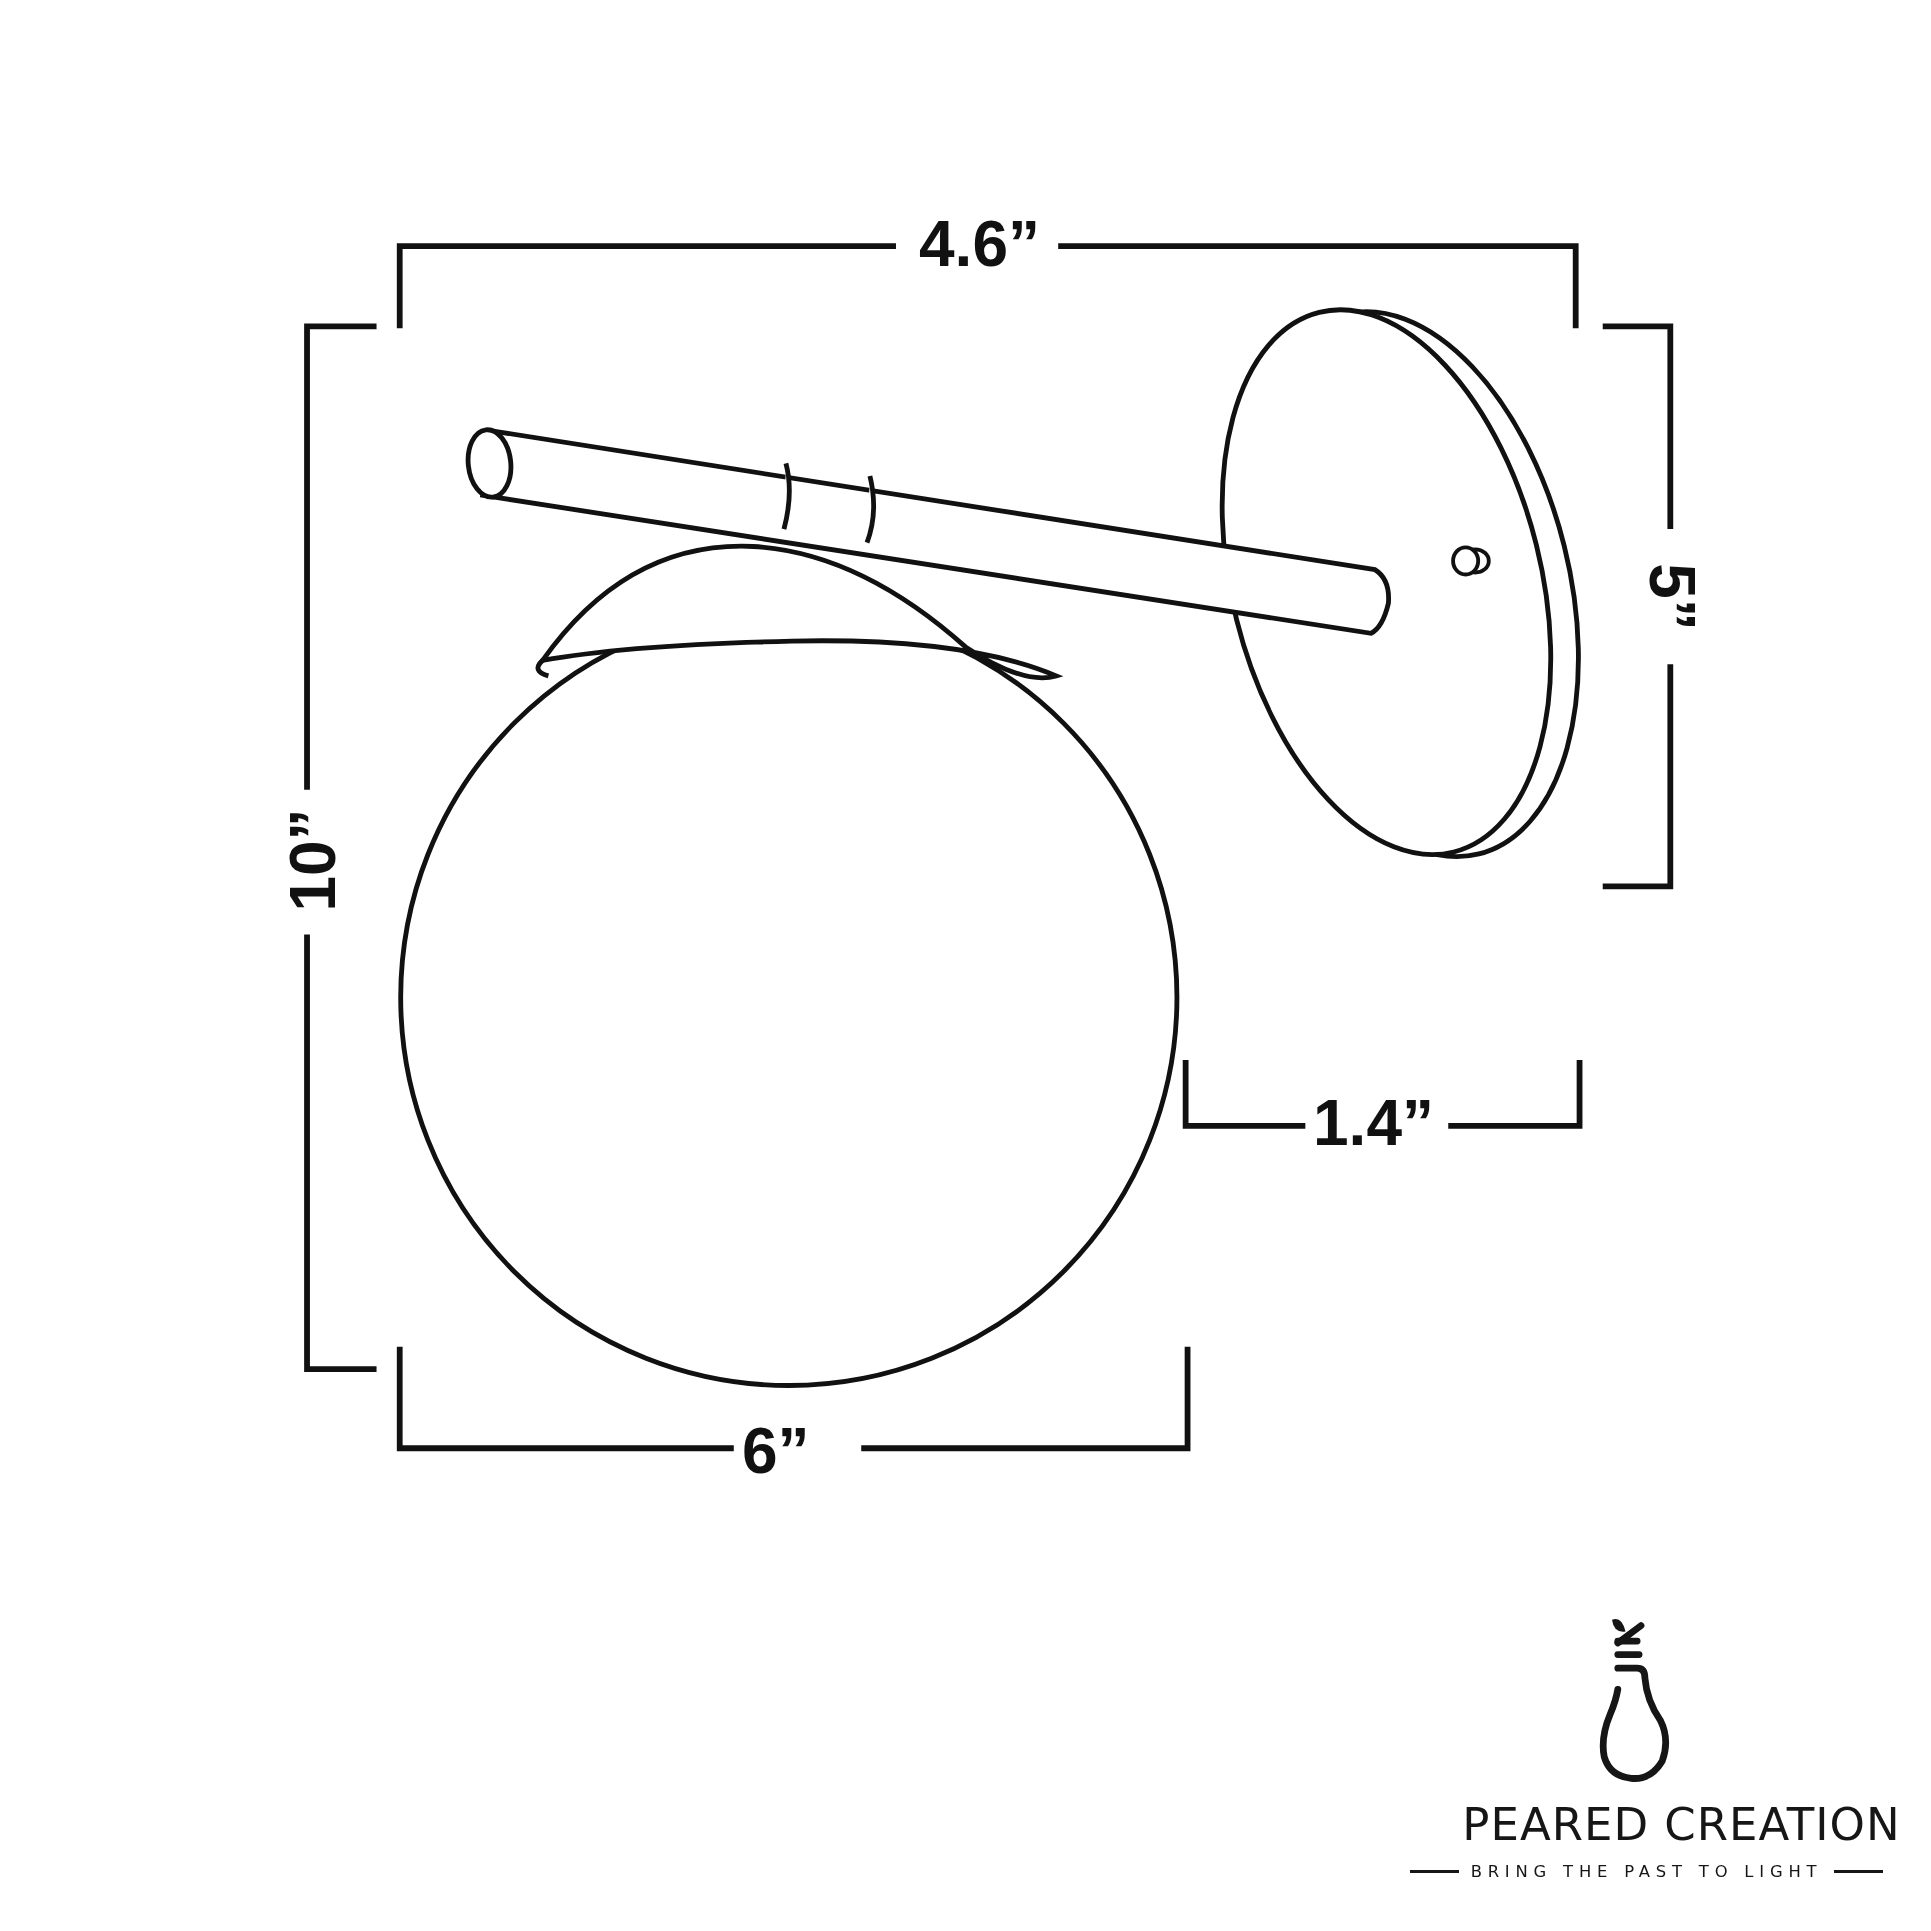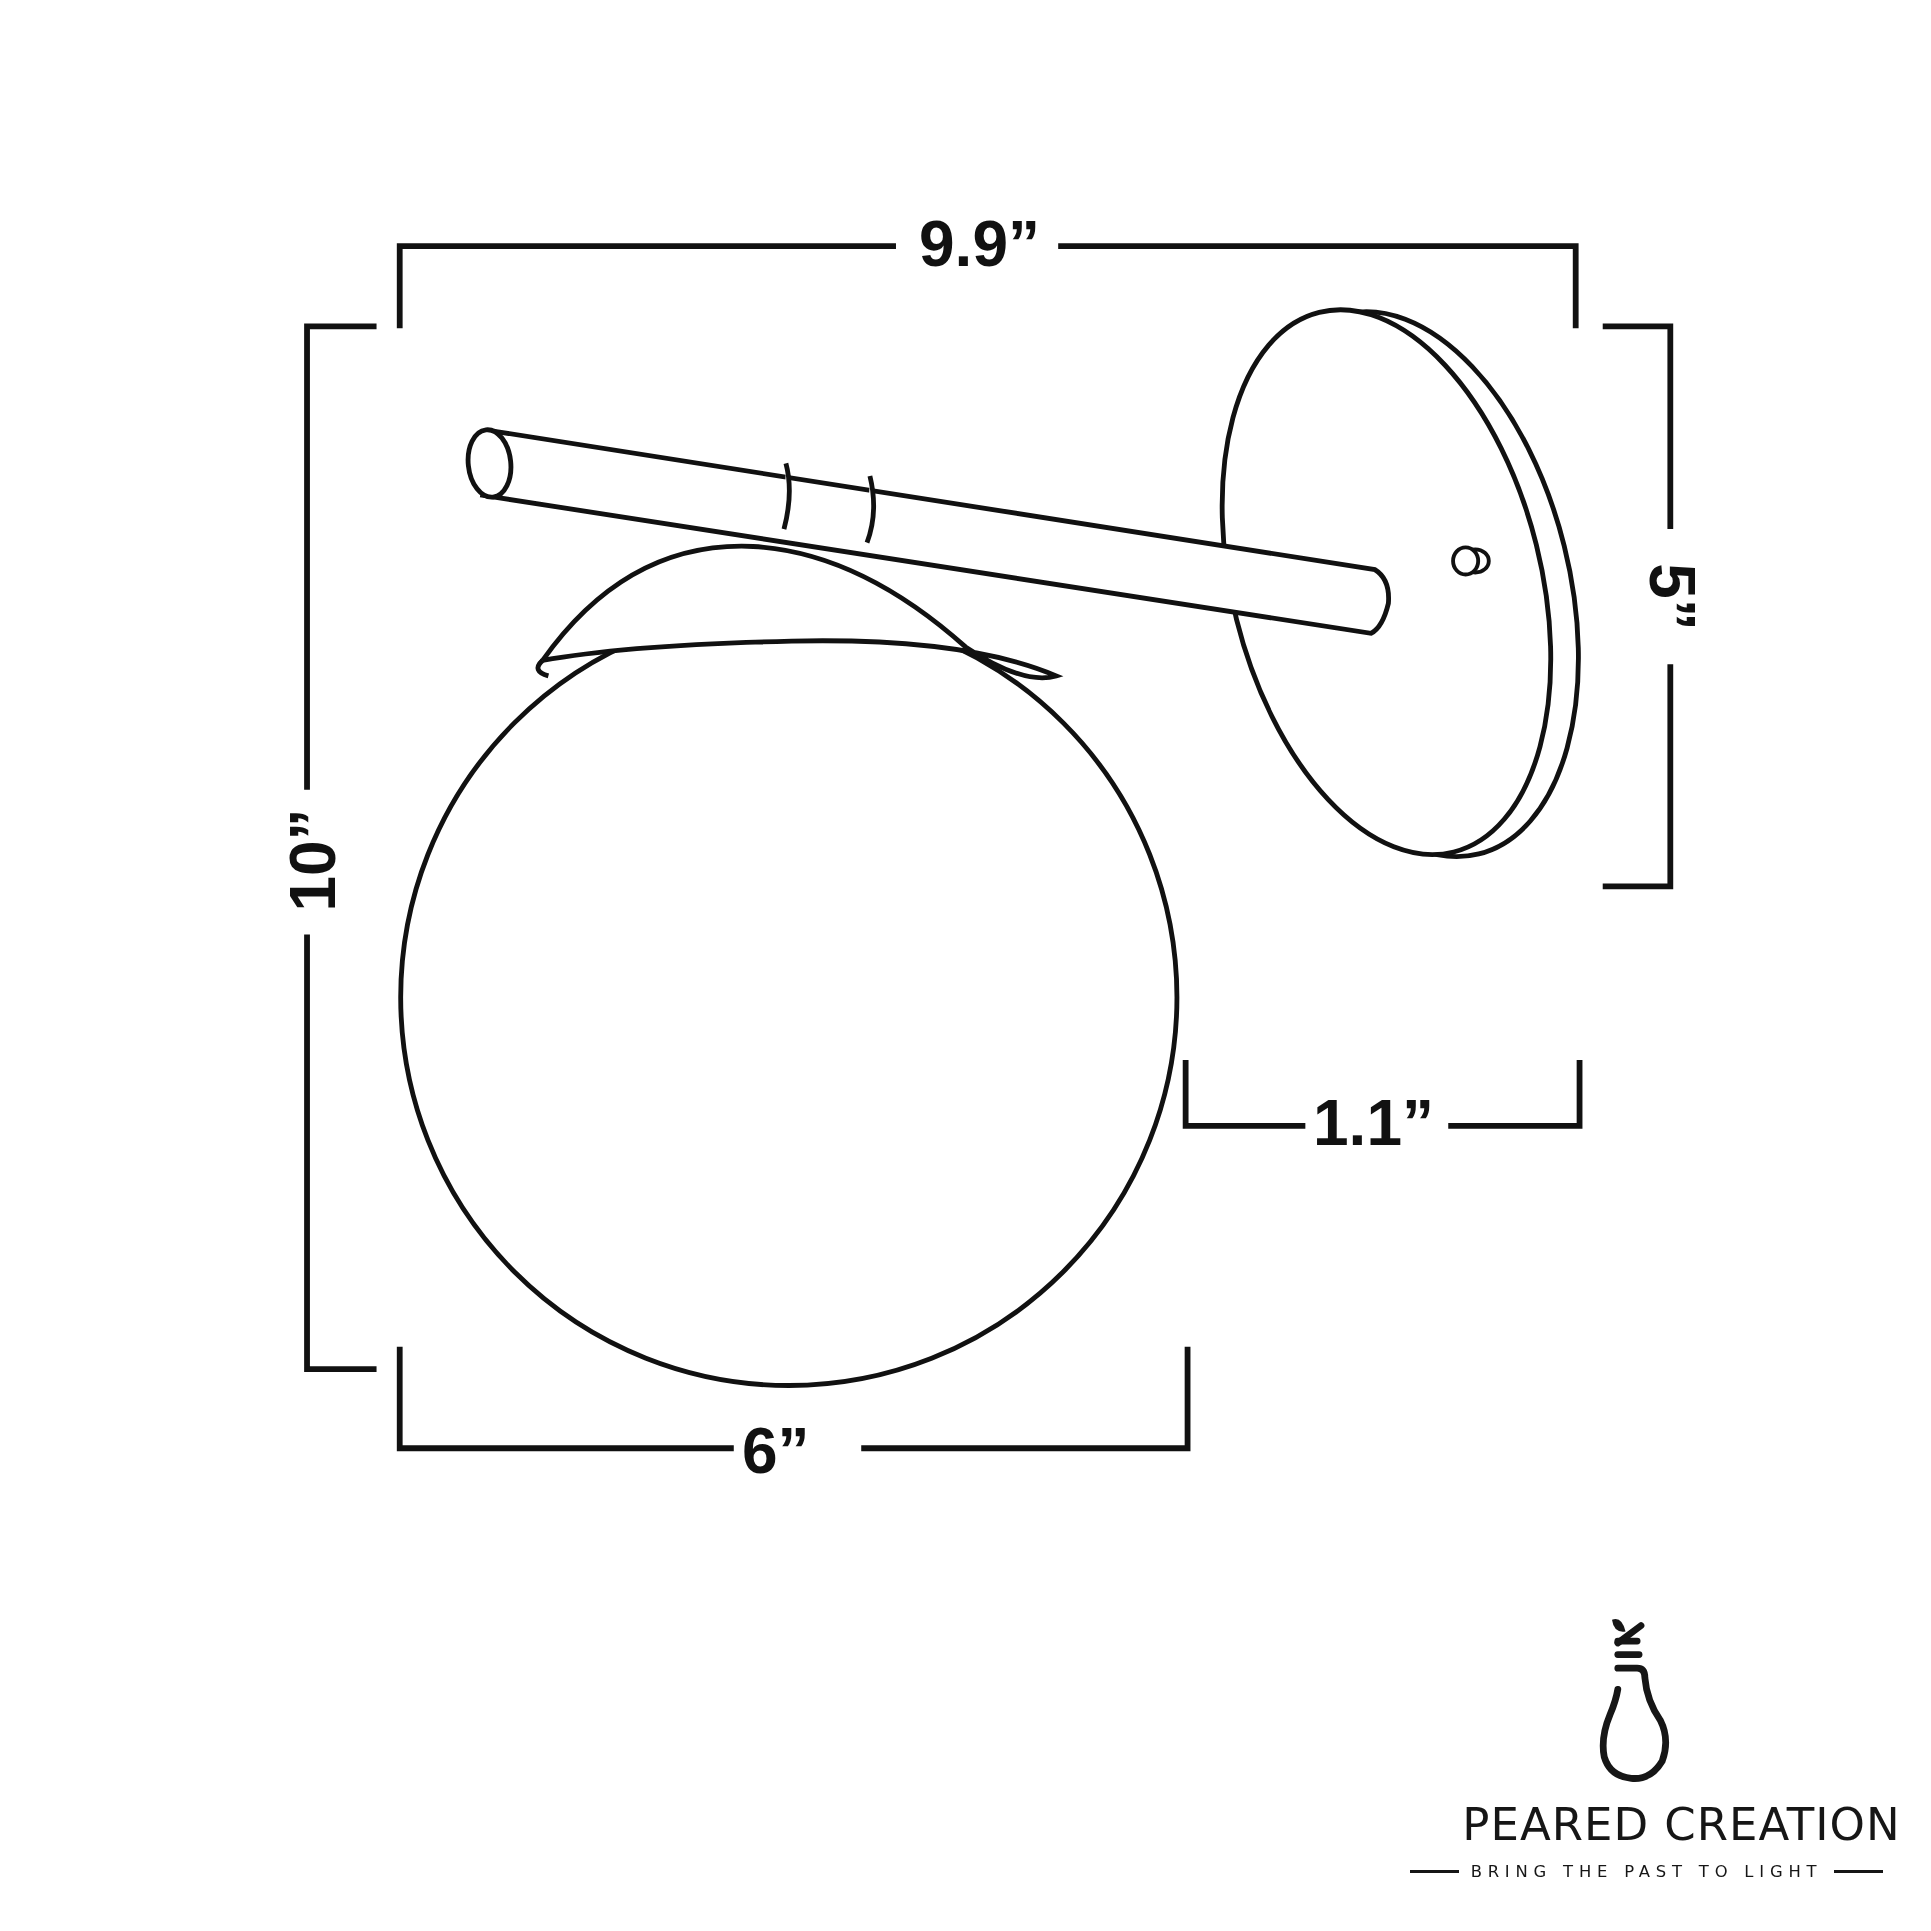--- a/index.html
+++ b/index.html
@@ -79,24 +79,24 @@
 
   <g fill="#fff" stroke="#111" stroke-width="5">
     <circle cx="817" cy="1033" r="402"></circle>
   </g>
   <g fill="#fff" stroke="#111" stroke-width="5">
     <path d="M562,684 Q650,560 780,566 Q890,572 1000,670 Q1060,710 1094,700 Q1000,660 820,664 Q650,668 562,684 Z"></path>
     <path d="M562,684 Q550,695 568,700"></path>
   </g>
 </svg>
 
-<div class="dim-label" style="left:919px; top:212px;">9.9”</div>
+<div class="dim-label" style="left:919px; top:212px;">4.6”</div>
 <div class="dim-label" style="left:261px; top:828px; transform: rotate(-90deg);">10”</div>
 <div class="dim-label" style="left:1638px; top:565px; transform: rotate(90deg);">5”</div>
-<div class="dim-label" style="left:1313px; top:1091px;">1.1”</div>
+<div class="dim-label" style="left:1313px; top:1091px;">1.4”</div>
 <div class="dim-label" style="left:742px; top:1419px;">6”</div>
 
 <svg style="position:absolute; left:1583px; top:1614px;" width="116" height="174" viewBox="0 0 120 180">
   <g fill="none" stroke="#161616" stroke-linecap="round" stroke-width="7">
     <path d="M36,30 L60,12"></path>
     <path d="M36,28 L56,28"></path>
     <path d="M36,42 L58,42"></path>
     <path d="M36,56 L56,56 Q64,56 64,66 Q66,90 80,110 Q90,130 82,152 Q70,172 50,170 Q28,168 22,148 Q18,128 28,104 Q34,90 36,78"></path>
   </g>
   <path d="M30,6 Q40,2 44,18 Q32,20 30,6 Z" fill="#161616"></path>

